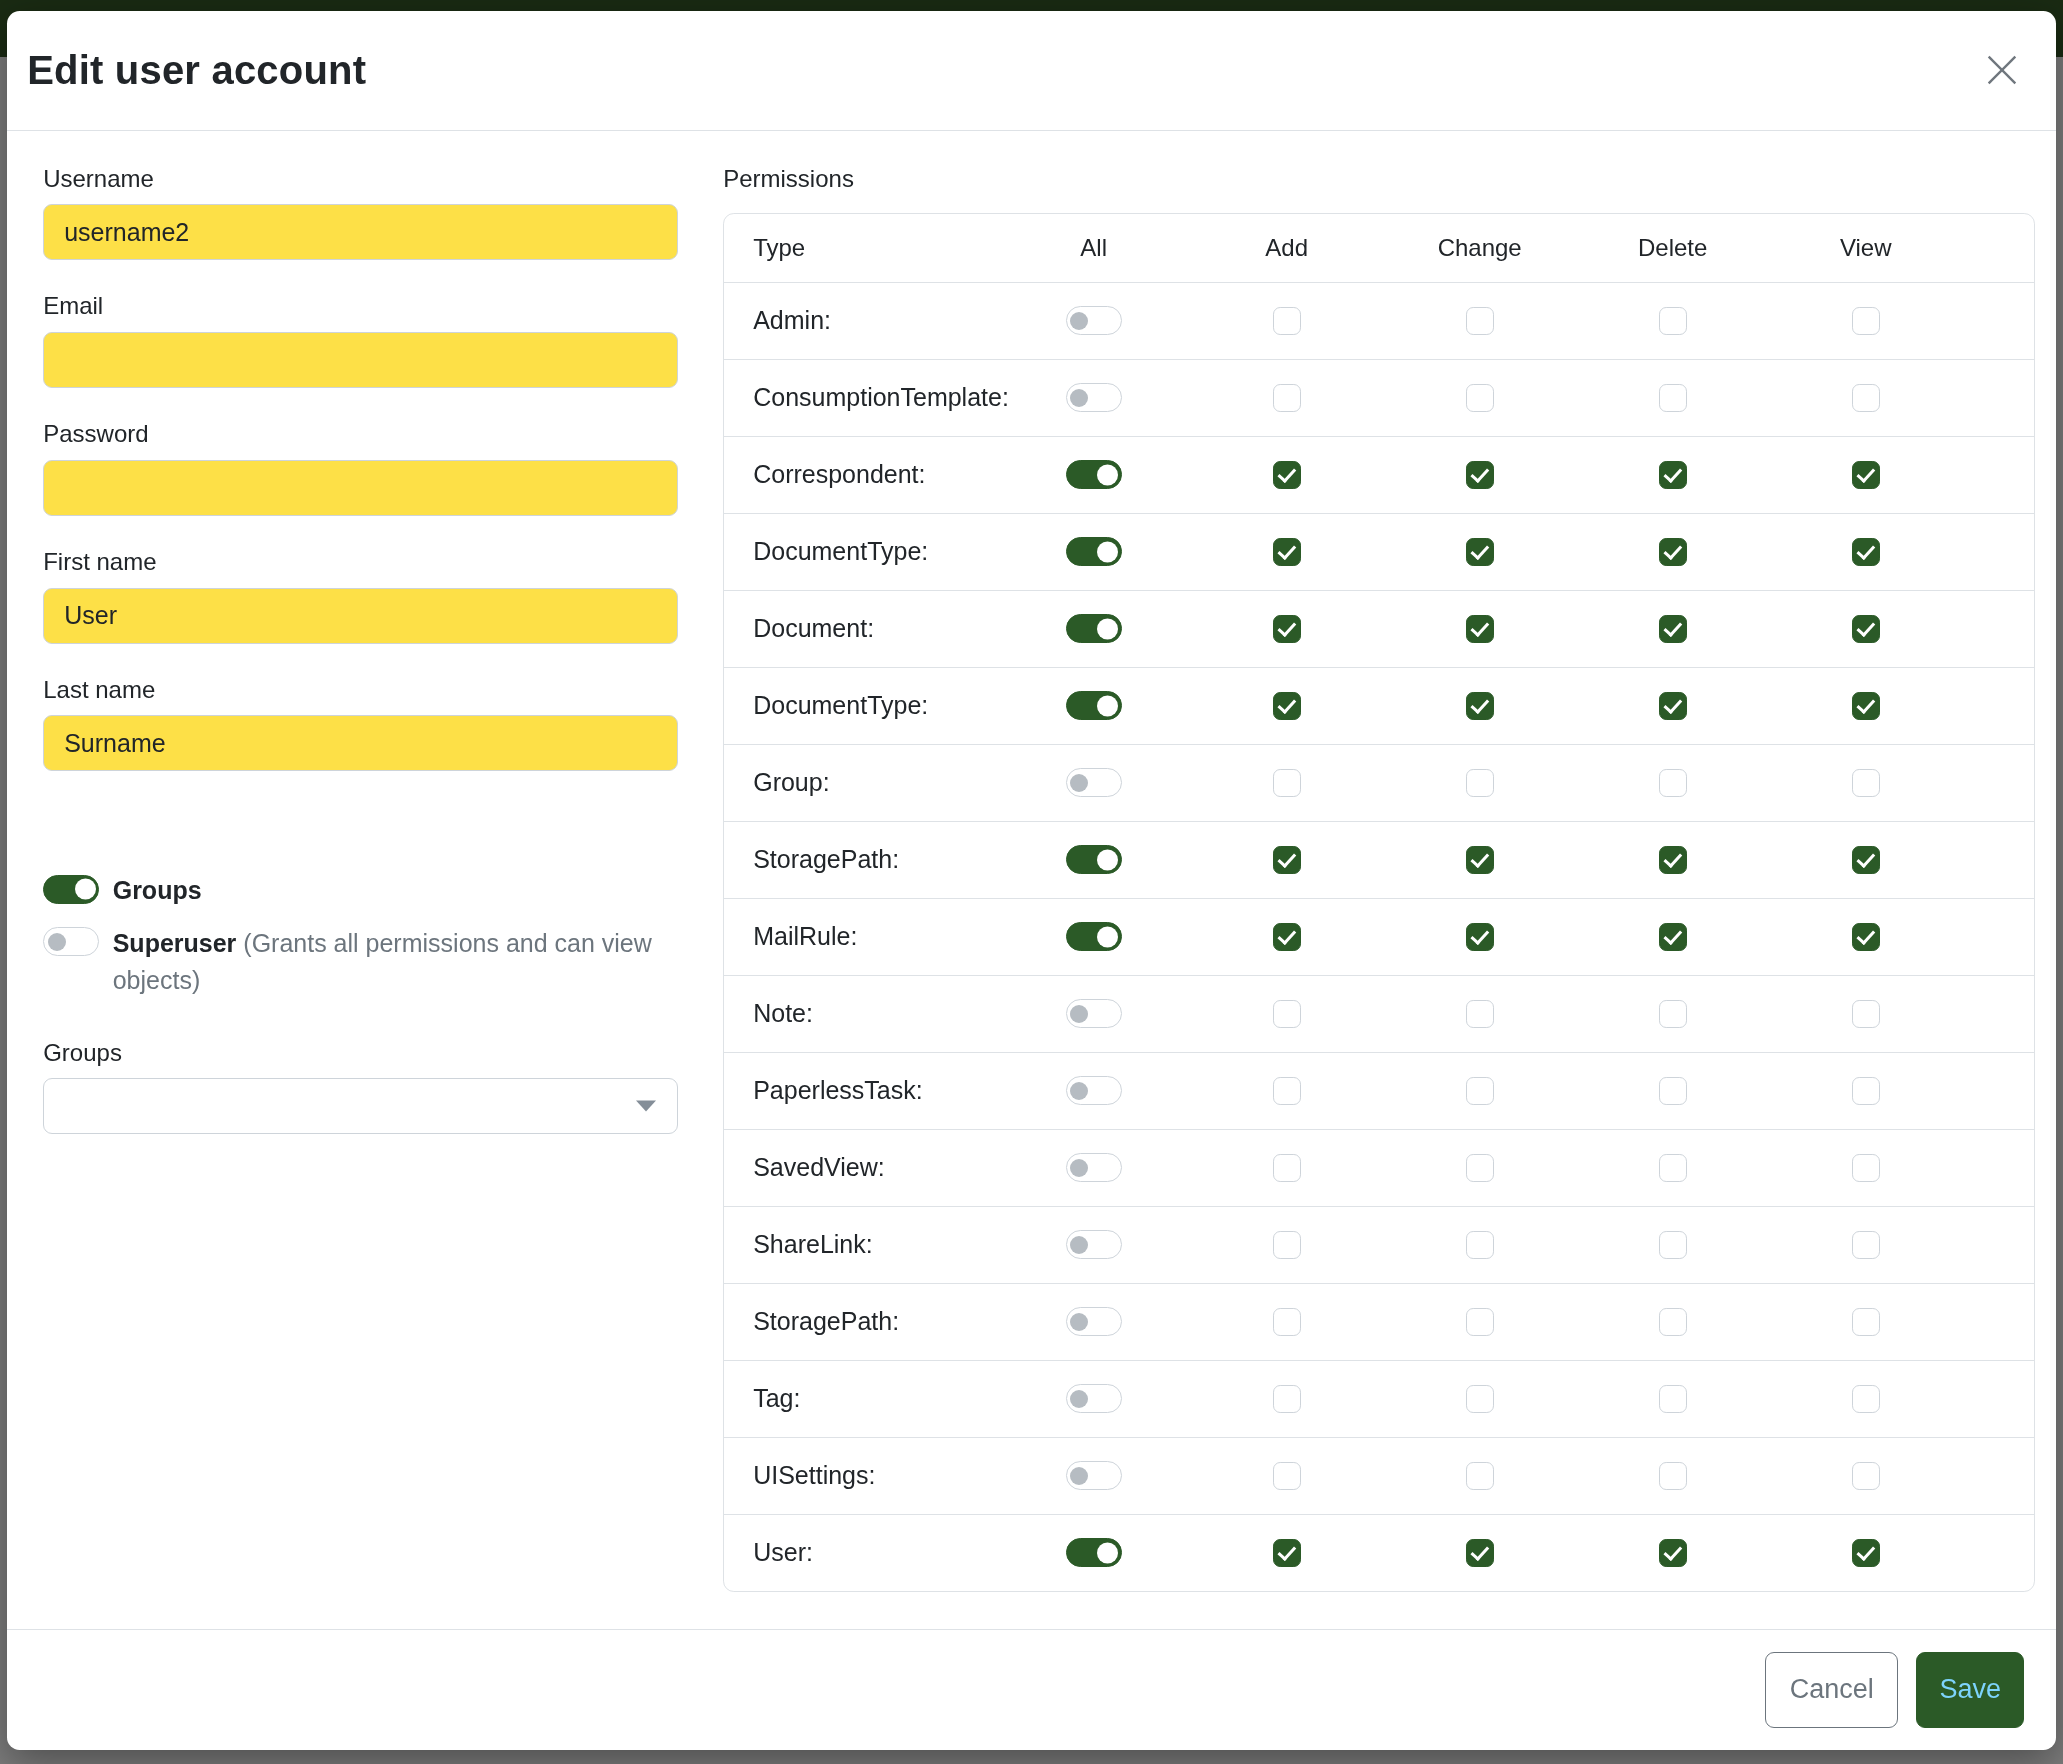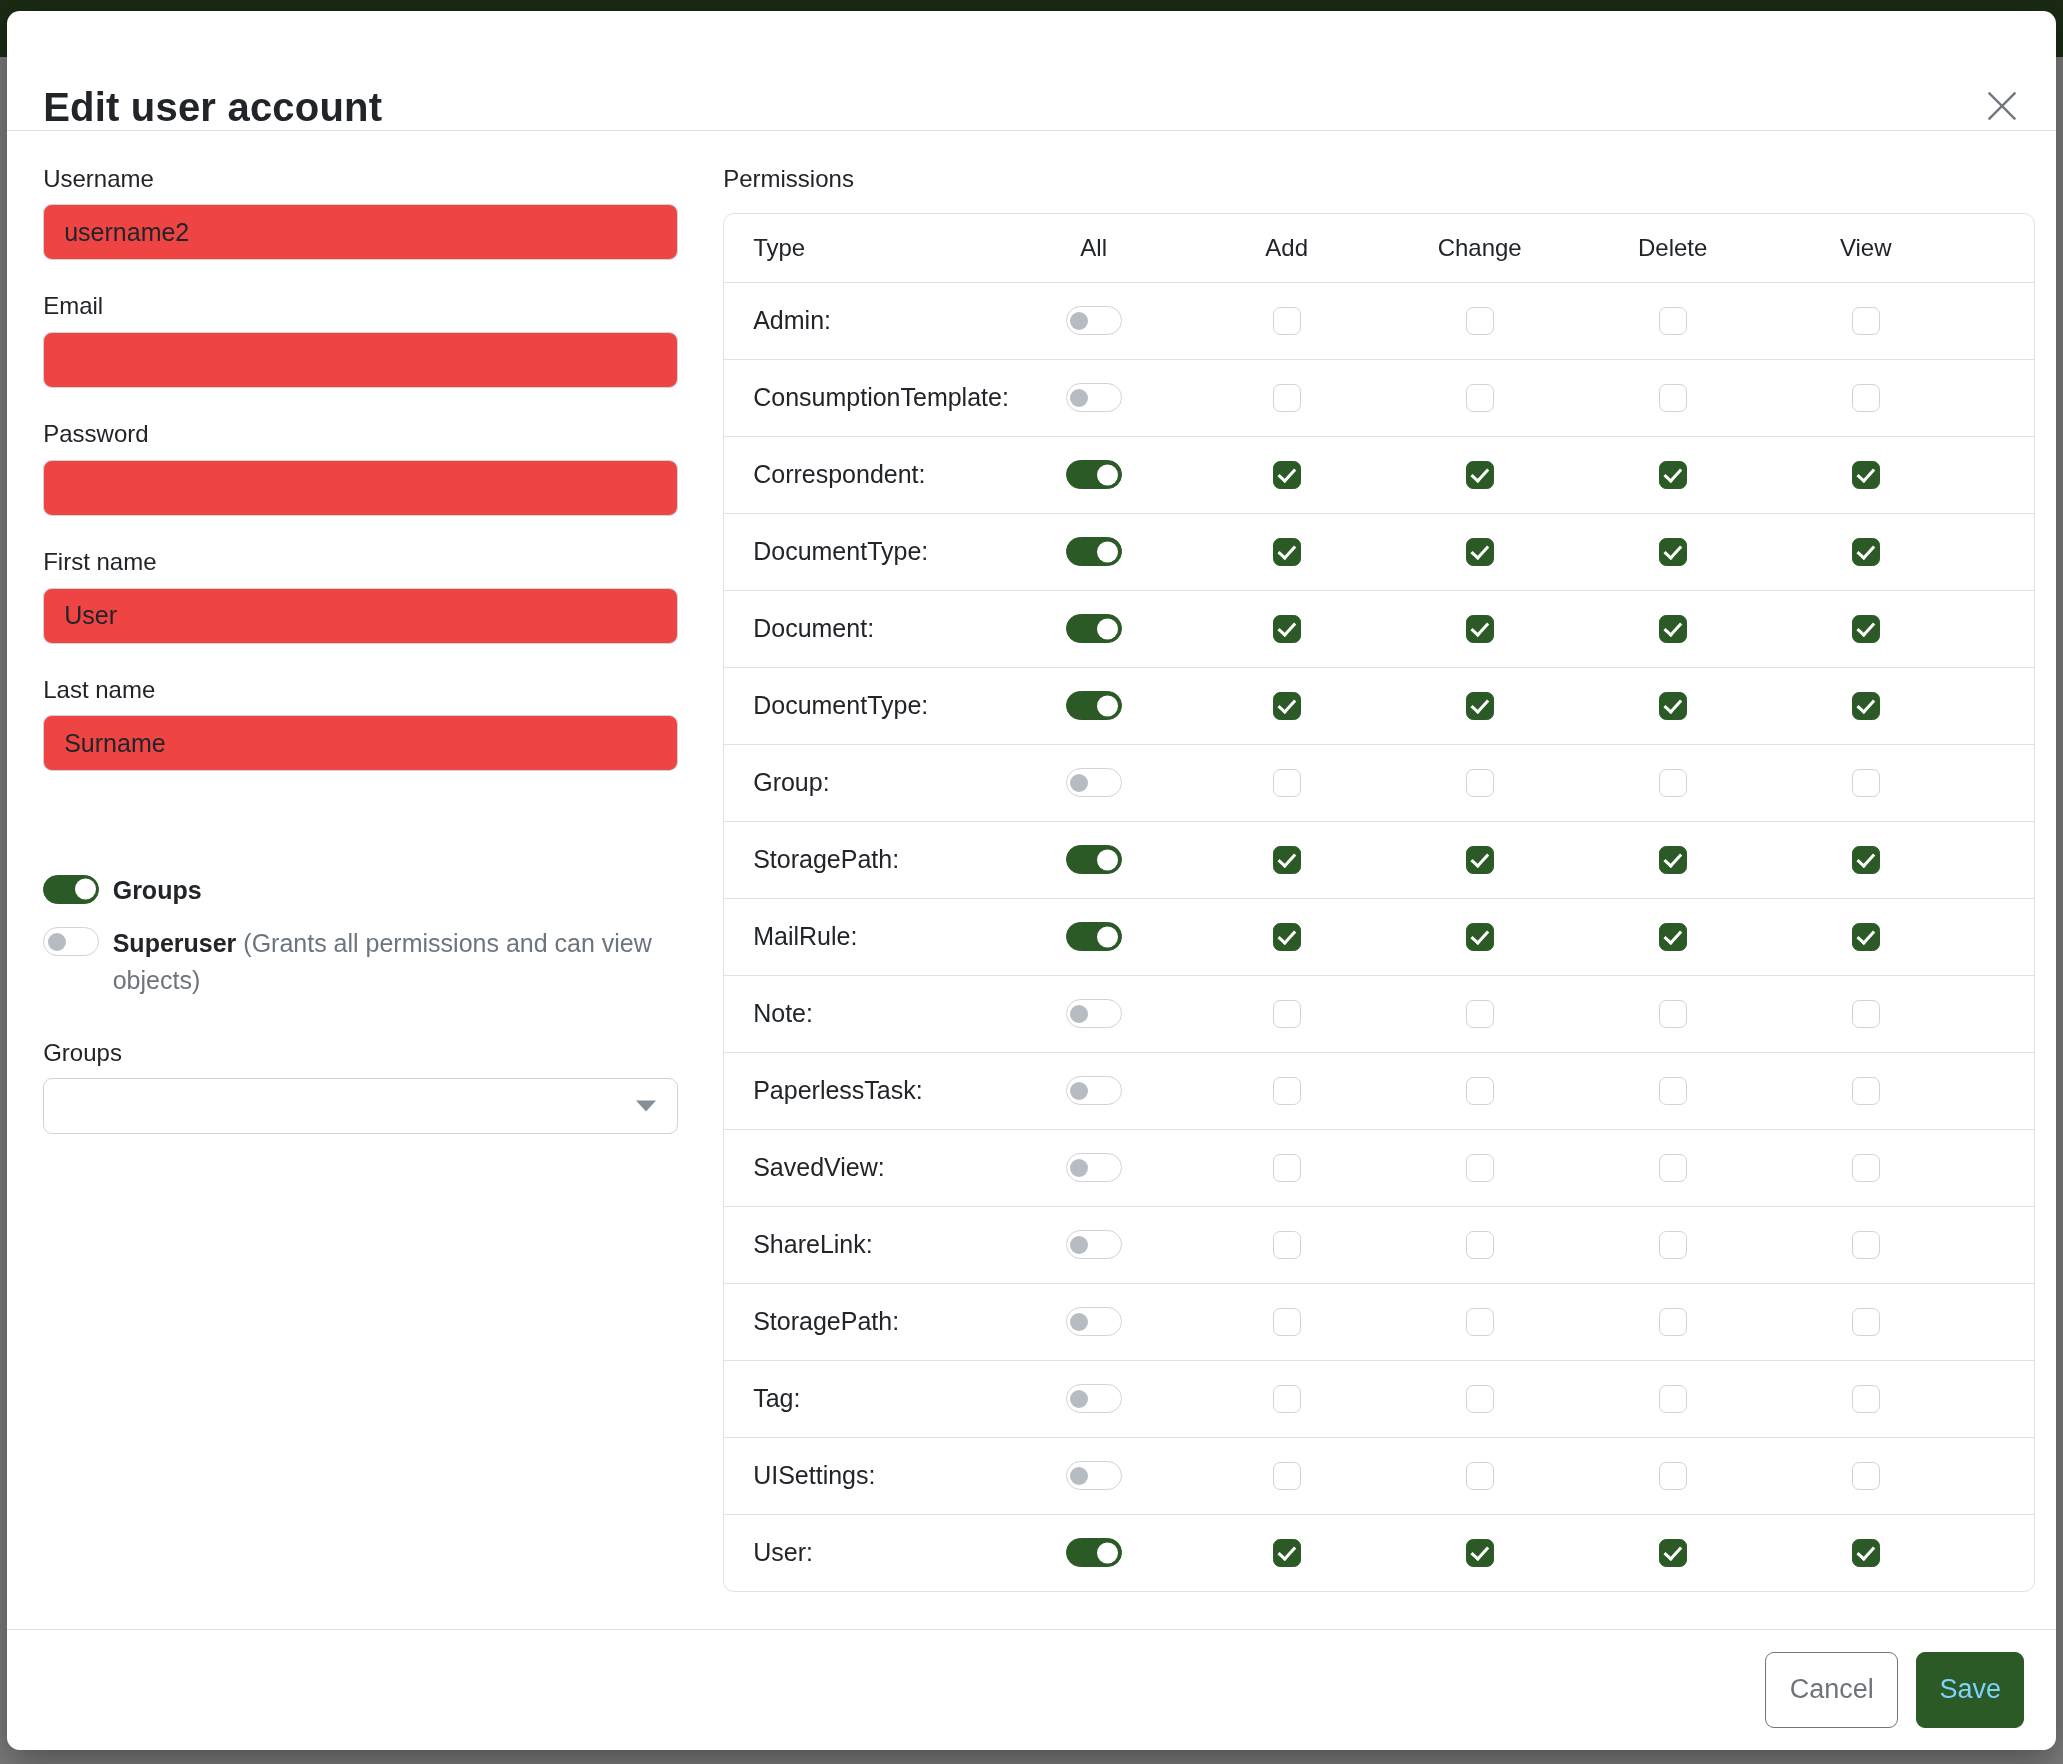--- a/index.html
+++ b/index.html
@@ -16,31 +16,31 @@
     background:#7d7d7d;
     font-family:"Liberation Sans", sans-serif;
     color:var(--ink);
   }
   .backdrop-top{position:absolute;top:0;left:0;right:0;height:57px;background:#1a2b13;}
   .modal{
     position:absolute;left:7.2px;top:10.8px;width:2049px;height:1739px;
     background:#fff;border-radius:12.6px;box-shadow:0 12.6px 41px rgba(0,0,0,.38);
     display:flex;flex-direction:column;
   }
-  .modal-header{flex:0 0 120px;display:flex;align-items:flex-end;padding:0 31px 0 36px;border-bottom:1.8px solid var(--border-light);}
+  .modal-header{flex:0 0 120px;display:flex;align-items:center;padding:0 31px 0 20px;border-bottom:1.8px solid var(--border-light);}
   .modal-title{font-size:40px;font-weight:600;letter-spacing:0.2px;}
   .close-btn{margin-left:auto;width:47px;height:47px;display:flex;align-items:center;justify-content:center;background:none;border:none;padding:0;cursor:pointer;}
   .modal-body{flex:1;display:flex;padding:34px 27px 0 36px;overflow:hidden;}
   .left-col{flex:0 0 635px;width:635px;margin-right:45px;}
   .right-col{flex:1;}
   .field{margin-bottom:32px;}
   .field-label{font-size:24px;margin-bottom:11.7px;}
   .text-input{
     width:635px;height:56px;border:1.8px solid var(--input-border);border-radius:9px;
-    font-size:25px;color:var(--ink);padding:0 20px;font-family:inherit;outline:none;background:#ef4444;display:block;
+    font-size:25px;color:var(--ink);padding:0 20px;font-family:inherit;outline:none;background:#fde047;display:block;
   }
   .switch{width:56px;height:29px;border-radius:14.4px;position:relative;cursor:pointer;flex:0 0 auto;}
   .switch.off{background:#fff;border:1.8px solid var(--input-border);}
   .switch.off::after{content:"";position:absolute;left:3.6px;top:50%;transform:translateY(-50%);width:18px;height:18px;border-radius:50%;background:#b6bcc2;}
   .switch.on{background:var(--green);border:1.8px solid var(--green);}
   .switch.on::after{content:"";position:absolute;right:2.7px;top:50%;transform:translateY(-50%);width:21px;height:21px;border-radius:50%;background:#fff;}
   .switch-row{display:flex;align-items:flex-start;}
   .switch-row .switch{margin-right:13.5px;margin-top:2.7px;}
   .row-active{margin-top:101px;margin-bottom:15.3px;}
   .row-superuser{margin-bottom:0;}

